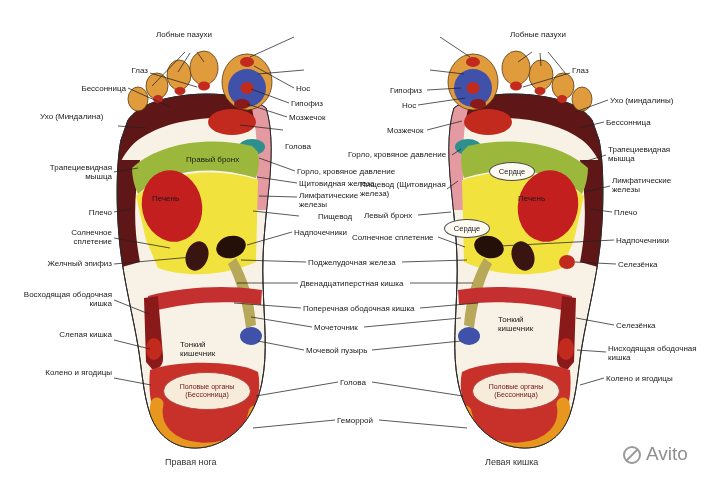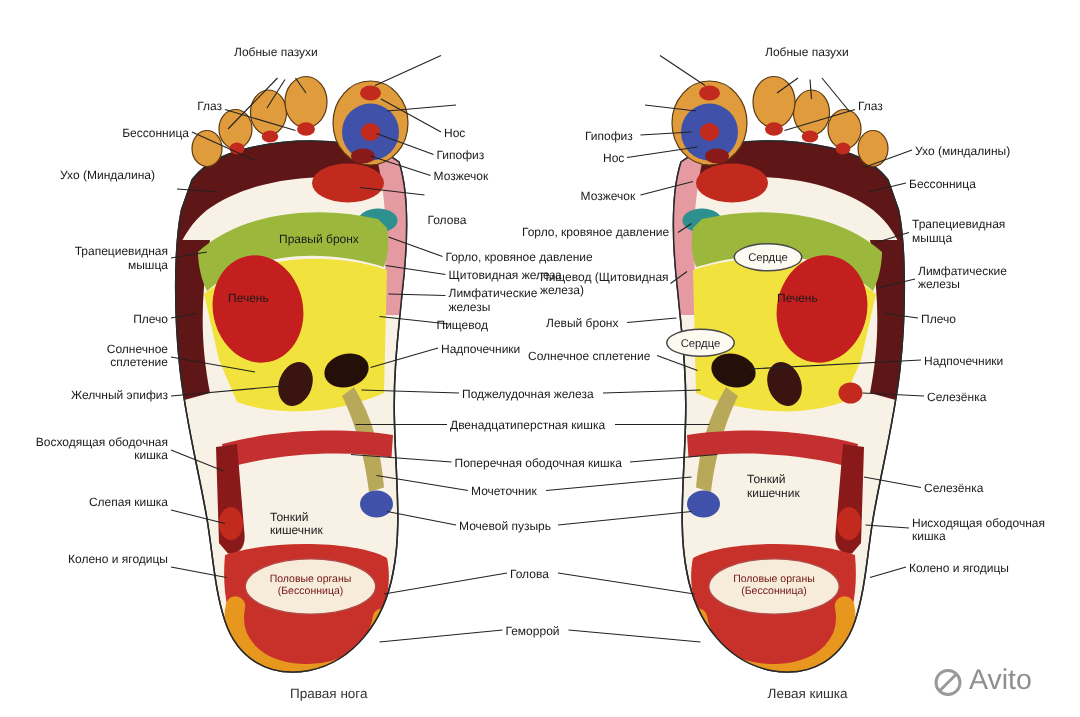--- a/index.html
+++ b/index.html
@@ -8,21 +8,21 @@
   #art{position:absolute;left:0;top:0;z-index:1;}
   .lbl{position:absolute;z-index:3;font-size:8px;line-height:1.15;color:#1a1a1a;}
   .ta-r{text-align:right;}
   .ta-c{text-align:left;}
   .nw{white-space:nowrap;}
   .oval{position:absolute;z-index:3;border:1px solid #4a4a4a;border-radius:50%;
         background:#fdfaf2;display:flex;align-items:center;justify-content:center;
         font-size:7.5px;color:#222;}
   .oval-genitals{background:#f7ecd9;border:1px solid #b24848;color:#701414;
         font-size:7px;line-height:1.15;text-align:center;}
-  .caption{position:absolute;z-index:3;font-size:9px;color:#333;text-align:right;}
+  .caption{position:absolute;z-index:3;font-size:9px;color:#333;text-align:left;}
   .watermark-text{position:absolute;z-index:4;font-size:19px;color:#8f8f8f;}
   .body{fill:#f8f2e6;stroke:#2a2a2a;stroke-width:1;}
   .toe{fill:#e09b3d;stroke:#5a3a10;stroke-width:0.8;}
   .leader{stroke:#222;stroke-width:0.75;}
 </style>
 </head>
 <body>
 
 <div id="stage">
 
@@ -165,21 +165,21 @@
   <div class="oval oval-genitals" style="left:163px;top:372px;width:86px;height:36px">Половые органы (Бессонница)</div>
 
   <div class="lbl nw" style="left:296px;top:84px">Нос</div>
   <div class="lbl nw" style="left:291px;top:99px">Гипофиз</div>
   <div class="lbl nw" style="left:289px;top:113px">Мозжечок</div>
   <div class="lbl nw" style="left:285px;top:142px">Голова</div>
   <div class="lbl nw" style="left:348px;top:150px">Горло, кровяное давление</div>
   <div class="lbl nw" style="left:297px;top:167px">Горло, кровяное давление</div>
   <div class="lbl nw" style="left:299px;top:179px">Щитовидная железа</div>
   <div class="lbl" style="left:299px;top:191px;width:72px">Лимфатические железы</div>
-  <div class="lbl nw" style="left:291px;top:212px">Пищевод</div>
+  <div class="lbl nw" style="left:318px;top:212px">Пищевод</div>
   <div class="lbl nw" style="left:294px;top:228px">Надпочечники</div>
   <div class="lbl nw" style="left:390px;top:86px">Гипофиз</div>
   <div class="lbl nw" style="left:402px;top:101px">Нос</div>
   <div class="lbl nw" style="left:387px;top:126px">Мозжечок</div>
   <div class="lbl ta-c" style="left:360px;top:180px;width:86px">Пищевод (Щитовидная железа)</div>
   <div class="lbl nw" style="left:364px;top:211px">Левый бронх</div>
   <div class="lbl nw" style="left:352px;top:233px">Солнечное сплетение</div>
   <div class="lbl nw" style="left:308px;top:258px">Поджелудочная железа</div>
   <div class="lbl nw" style="left:300px;top:279px">Двенадцатиперстная кишка</div>
   <div class="lbl nw" style="left:303px;top:304px">Поперечная ободочная кишка</div>

